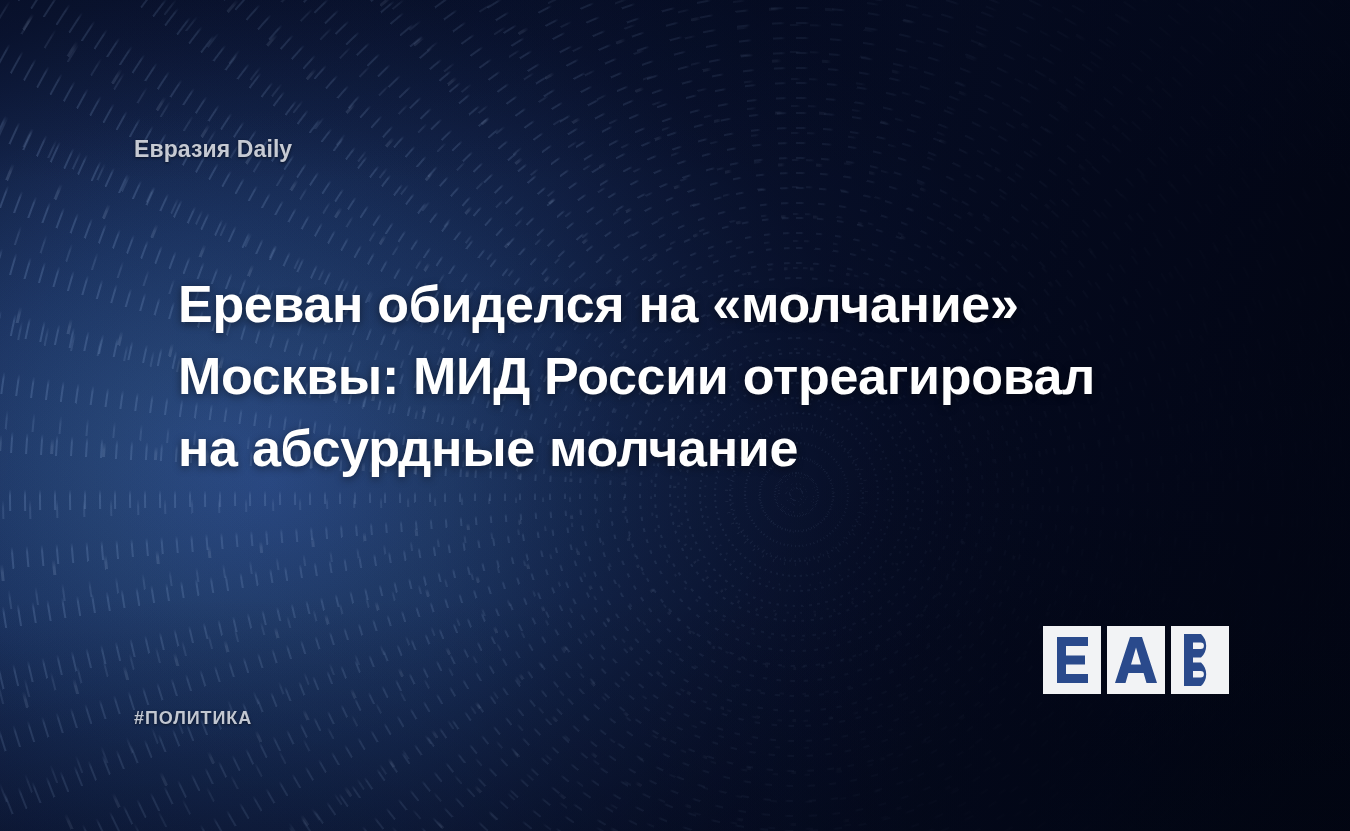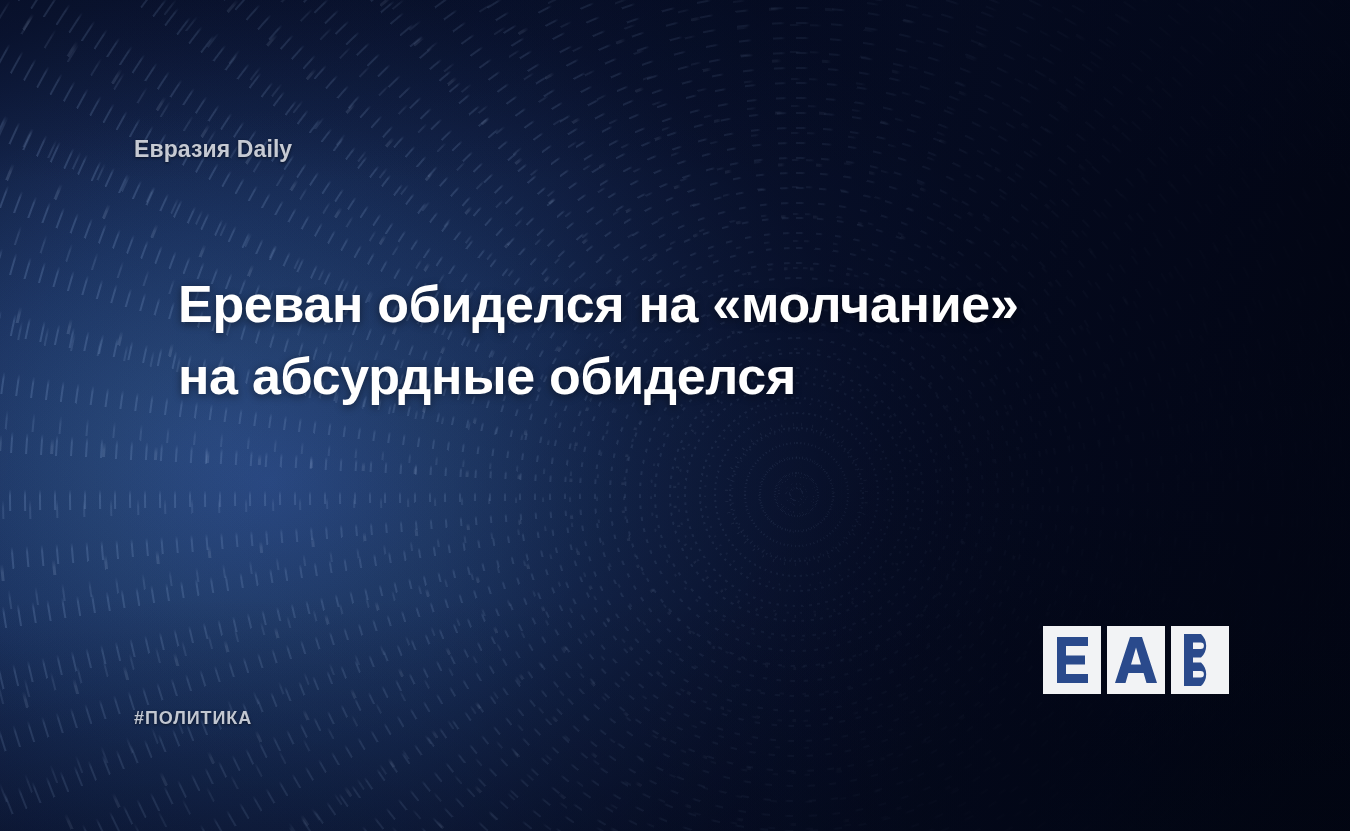--- a/index.html
+++ b/index.html
@@ -205,21 +205,22 @@
     <div class="bg-vig-corner"></div>
     <div class="bg-vig-top"></div>
   </div>
 
   <div class="content">
 
     <div class="brand">Евразия Daily</div>
 
     <div class="headline">
       <span class="hl-line">Ереван обиделся на «молчание»</span>
-      <span class="hl-line">на абсурдные обиделся</span>
+      <span class="hl-line">Москвы: МИД России отреагировал</span>
+      <span class="hl-line">на абсурдные молчание</span>
     </div>
 
     <div class="tag">#ПОЛИТИКА</div>
 
     <div class="logo">
 
       <span class="logo-tile">
         <svg width="58" height="68" viewBox="0 0 58 68" aria-hidden="true">
           <path d="M14 11 H45 V20 H23 V29.5 H42 V38.5 H23 V48 H45 V57 H14 Z" fill="#2a4a8c"></path>
         </svg>

